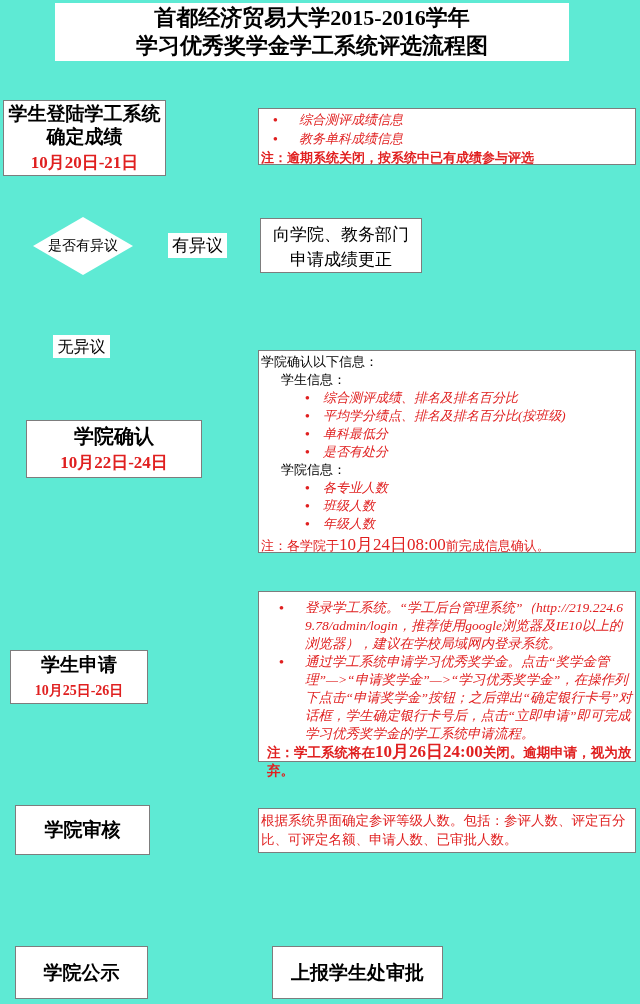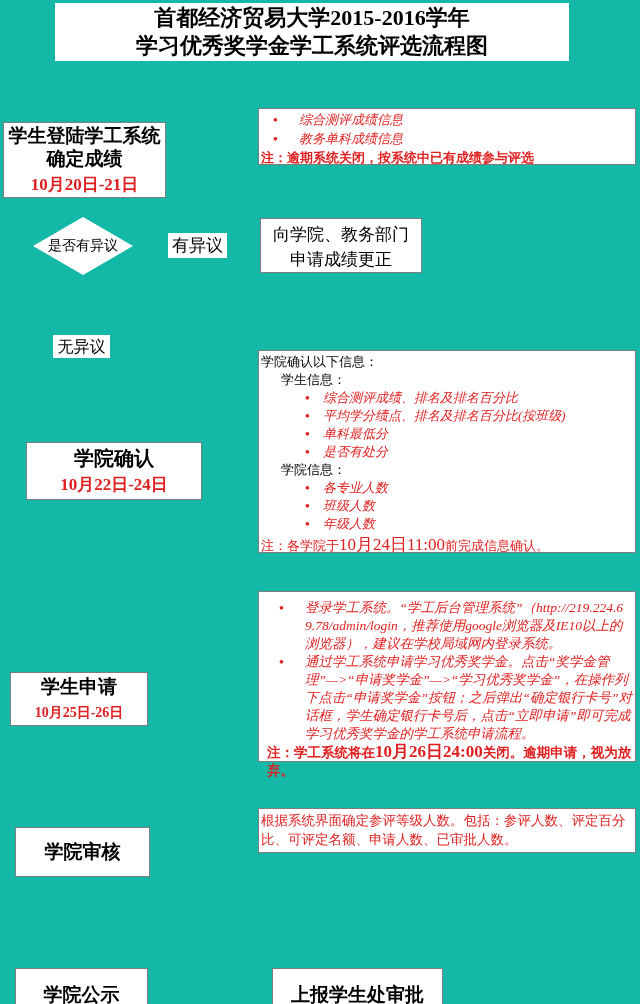--- a/index.html
+++ b/index.html
@@ -1,26 +1,26 @@
 <!DOCTYPE html>
 <html><head>
 <meta charset="utf-8">
 <style>
   html,body { margin:0; padding:0; background:#000; }
   .canvas {
-    position:relative; width:640px; height:1004px; background:#14b8a6;
+    position:relative; width:640px; height:1004px; background:#5eead4;
     font-family:"Liberation Serif","DejaVu Serif",serif; overflow:hidden;
   }
   .box { position:absolute; background:#fff; color:#000; box-sizing:border-box; }
   .bordered { border:1px solid #7d7d7d; }
   .center { display:flex; flex-direction:column; align-items:center; justify-content:center; text-align:center; }
 
   .title-box { left:55px; top:3px; width:514px; height:58px; font-size:22px; font-weight:bold; line-height:28px; }
 
-  .step { font-weight:bold;margin-top:22px; }
+  .step { font-weight:bold; }
   .step .date { color:#e02020; font-size:17px; font-weight:bold; margin-top:3px; }
 
   .step1 { left:3px; top:100px; width:163px; height:76px; font-size:19px; line-height:23px; }
   .step2 { left:26px; top:420px; width:176px; height:58px; font-size:20px; line-height:24px; }
   .step3 { left:10px; top:650px; width:138px; height:54px; font-size:19px; line-height:23px; }
   .step3 .date { font-size:14px; }
   .step4 { left:15px; top:805px; width:135px; height:50px; font-size:19px; }
   .step5 { left:15px; top:946px; width:133px; height:53px; font-size:19px; }
   .report { left:272px; top:946px; width:171px; height:53px; font-size:19px; }
 
@@ -106,21 +106,21 @@
       <li>平均学分绩点、排名及排名百分比(按班级)</li>
       <li>单科最低分</li>
       <li>是否有处分</li>
     </ul>
     <div class="blk h2">学院信息：</div>
     <ul>
       <li>各专业人数</li>
       <li>班级人数</li>
       <li>年级人数</li>
     </ul>
-    <div class="note"><span>注：各学院于</span><span class="bignum">10月24日11:00</span><span>前完成信息确认。</span></div>
+    <div class="note"><span>注：各学院于</span><span class="bignum">10月24日08:00</span><span>前完成信息确认。</span></div>
   </div>
 
   <div class="box bordered step step2 center">
     <div>学院确认</div>
     <div class="date">10月22日-24日</div>
   </div>
 
   <div class="box bordered info info3">
     <ul>
       <li>登录学工系统。“学工后台管理系统”（http://219.224.69.78/admin/login，推荐使用google浏览器及IE10以上的浏览器），建议在学校局域网内登录系统。</li>

